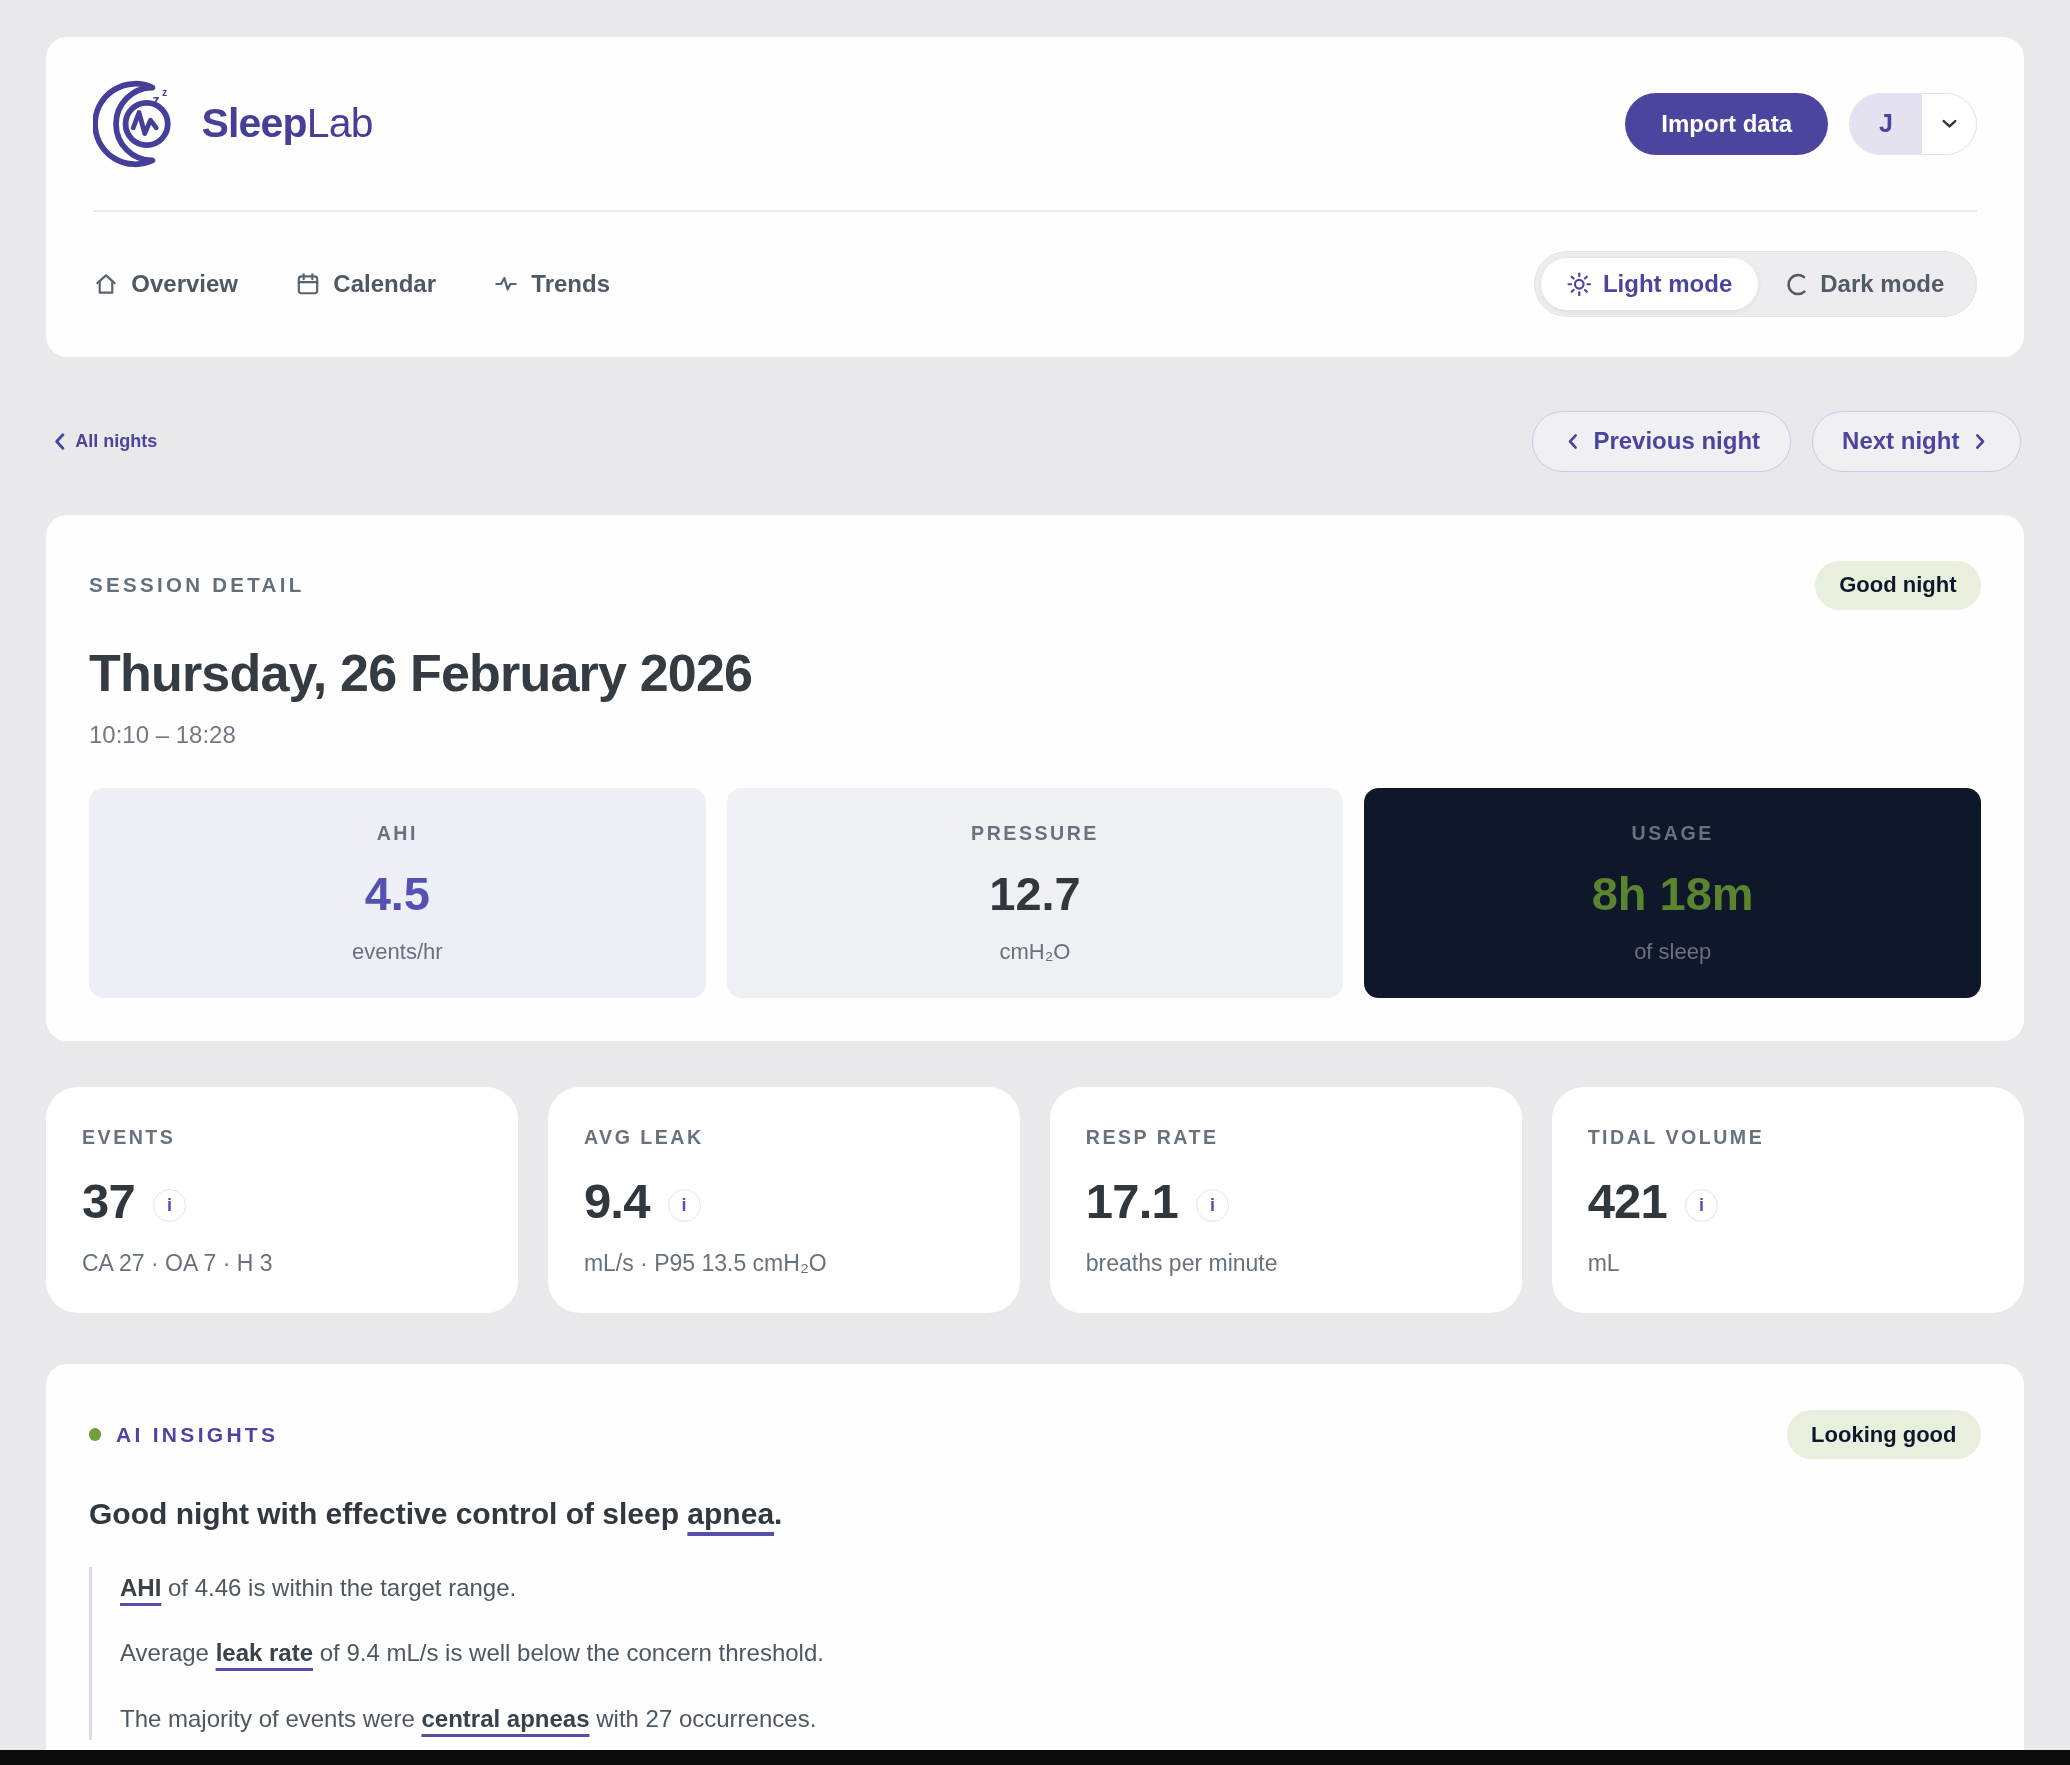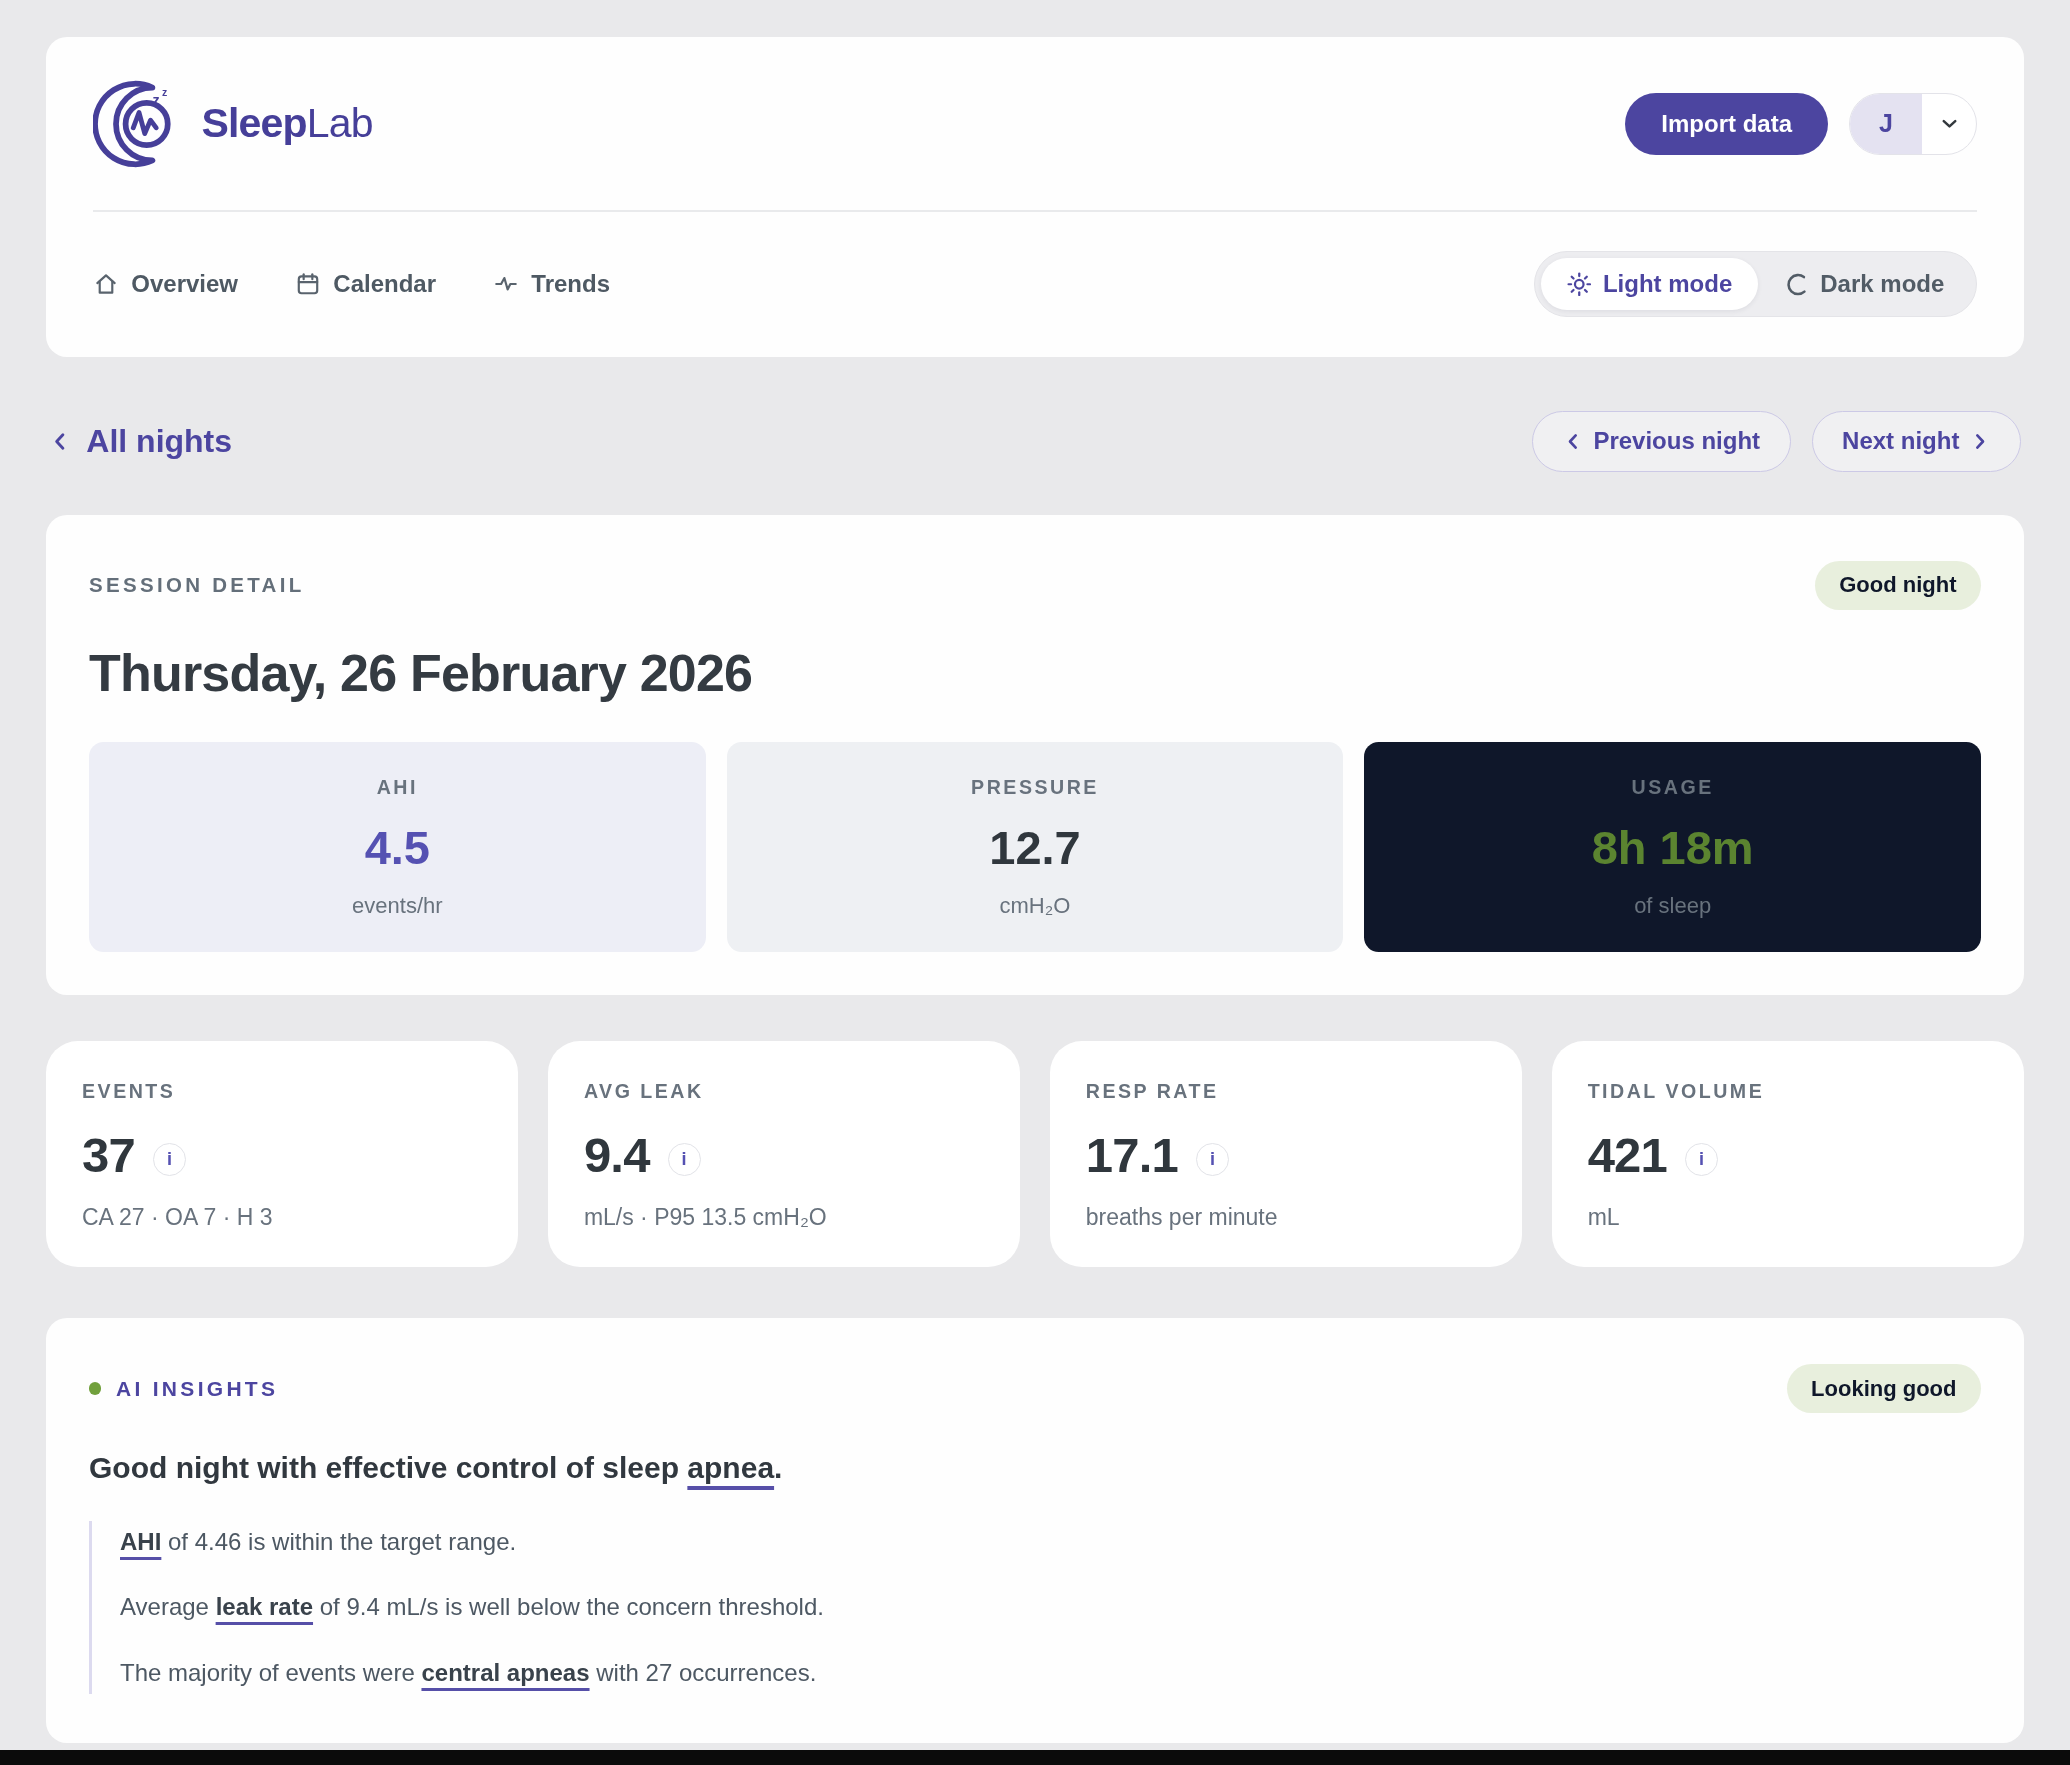--- a/index.html
+++ b/index.html
@@ -52,22 +52,22 @@
   .theme-btn {
     display:flex; align-items:center; gap:11.5px; border:none; background:transparent;
     font-family:inherit; font-size:24px; font-weight:700; color:#525c66;
     padding:12.3px 26px; border-radius:28px; cursor:pointer;
   }
   .theme-btn.active { background:#fff; color:#4c45a0; box-shadow:0 1.6px 4.9px rgba(40,40,70,.08); }
 
   
   .subnav { display:flex; align-items:center; justify-content:space-between; margin:0 3.3px 43px; }
   .back-link {
-    display:flex; align-items:center; gap:14px; color:#4c45a0;
-    font-size:32px; font-weight:700; text-decoration:none; cursor:pointer;
+    display:flex; align-items:center; gap:3px; color:#4c45a0;
+    font-size:18px; font-weight:700; text-decoration:none; cursor:pointer;
   }
   .subnav-buttons { display:flex; gap:21px; }
   .pill-btn {
     display:flex; align-items:center; gap:9.8px;
     background:rgba(255,255,255,.35); border:1.6px solid #ccc9e6; border-radius:34px;
     color:#4c45a0; font-family:inherit; font-size:24px; font-weight:700;
     padding:0 29.5px; height:61px; cursor:pointer;
   }
 
   
@@ -230,20 +230,21 @@
       </button>
     </div>
   </div>
 
   <section class="card session-card">
     <div class="card-head">
       <div class="eyebrow">SESSION DETAIL</div>
       <span class="badge-green">Good night</span>
     </div>
     <h1 class="session-title">Thursday, 26 February 2026</h1>
+    <div class="time-range">10:10 – 18:28</div>
     <div class="tiles">
       <div class="tile tile--ahi">
         <div class="tile-label">AHI</div>
         <div class="tile-value">4.5</div>
         <div class="tile-unit">events/hr</div>
       </div>
       <div class="tile tile--pressure">
         <div class="tile-label">PRESSURE</div>
         <div class="tile-value">12.7</div>
         <div class="tile-unit">cmH₂O</div>

